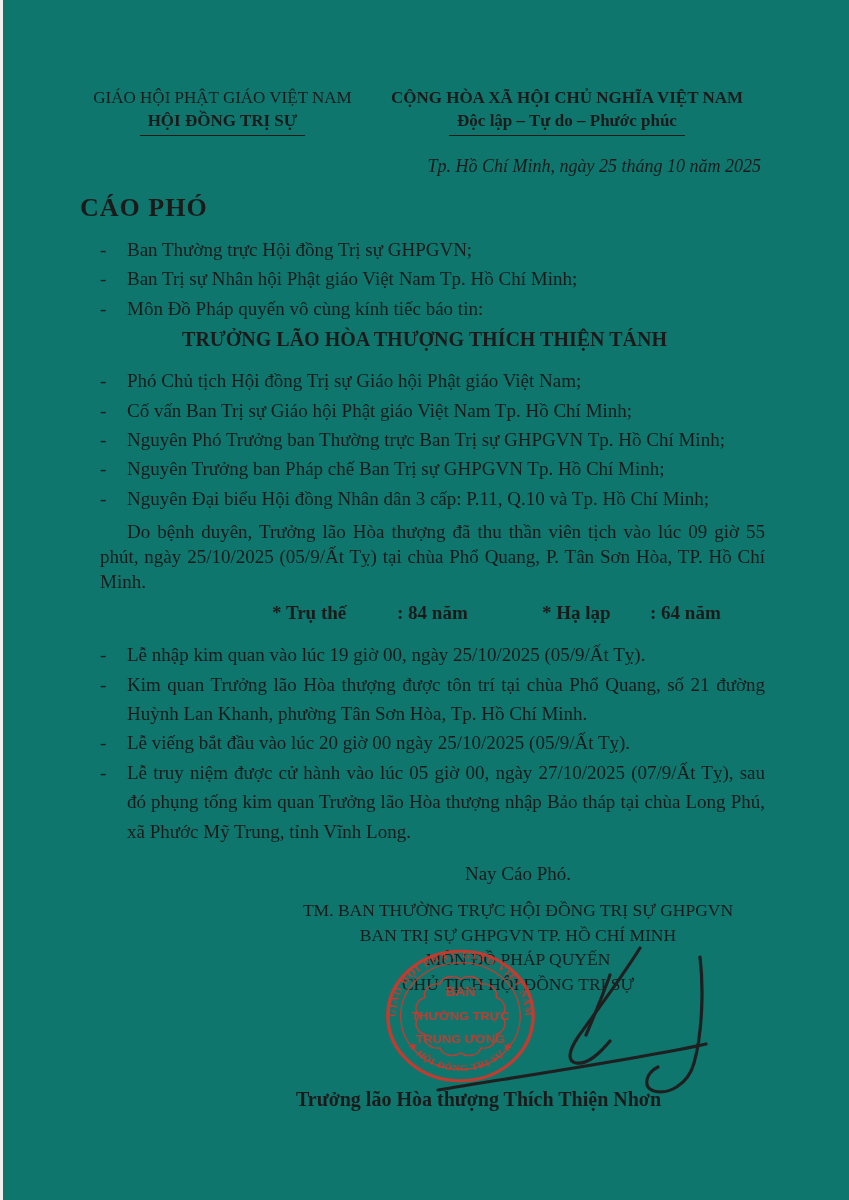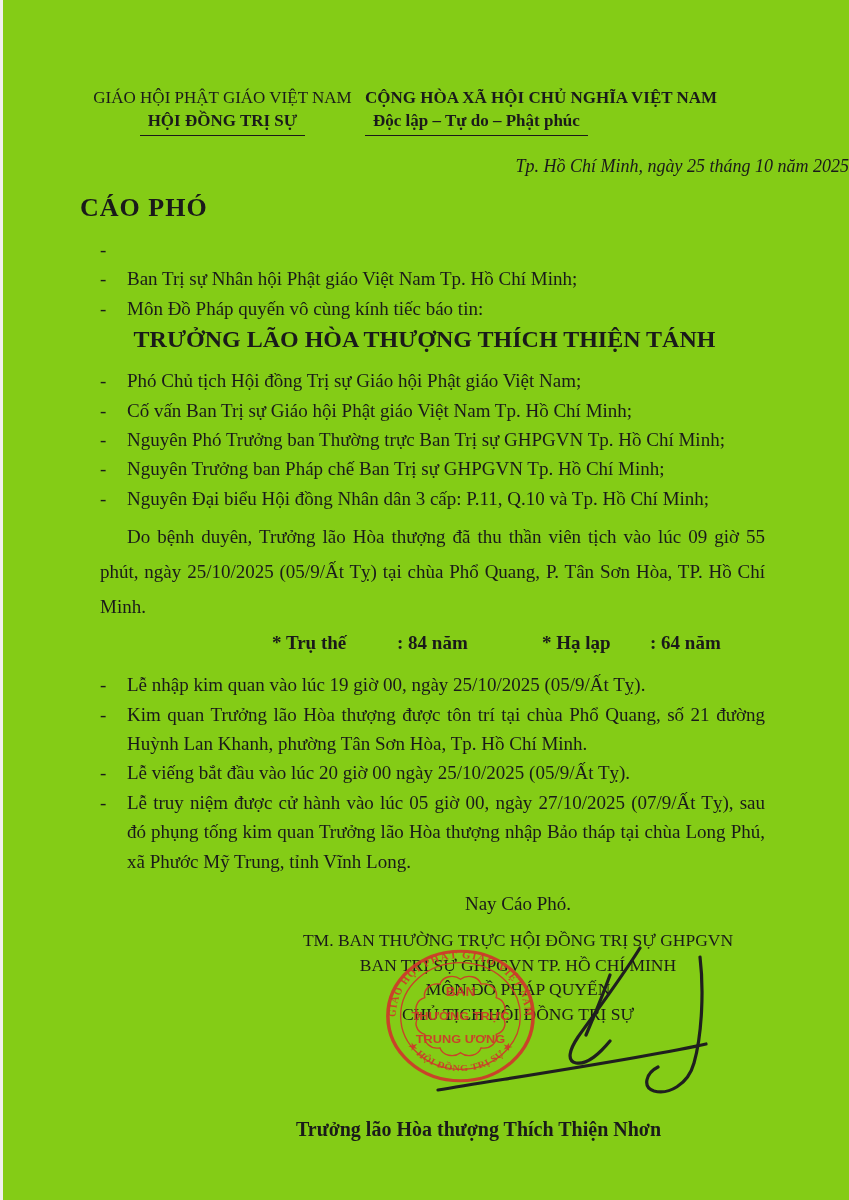--- a/index.html
+++ b/index.html
@@ -1,42 +1,42 @@
 <!DOCTYPE html>
 <html><head>
 <meta charset="utf-8">
 <style>
   html,body{margin:0;padding:0;background:#ffffff;}
   .page{
     position:relative;
     width:849px;height:1200px;
-    background:#84cc16;
+    background:#0f766e;
     font-family:"Liberation Serif","DejaVu Serif",serif;
     color:#1a1a1a;
     overflow:hidden;
     box-shadow:inset 3px 0 0 #f1f0ee;
   }
   
   .header{display:flex;padding:86px 80px 0 80px;}
   .hdr-left{width:285px;text-align:center;font-size:17px;line-height:23px;}
-  .hdr-right{flex:1;text-align:left;font-size:17px;line-height:23px;}
+  .hdr-right{flex:1;text-align:center;font-size:17px;line-height:23px;}
   .hdr-bold{font-weight:bold;}
   .u-block{display:inline-block;border-bottom:1.6px solid #1a1a1a;padding:0 8px 3px 8px;}
-  .dateline{margin-top:20px;text-align:right;font-style:italic;font-size:18px;}
+  .dateline{margin-top:20px;padding-right:88px;text-align:right;font-style:italic;font-size:18px;}
   
   .title{margin:16px 80px 0 80px;text-align:left;font-size:26px;font-weight:bold;letter-spacing:1px;}
   
   .list{margin-top:12px;}
   .list.tight{margin-top:12px;}
   .item{display:flex;padding:0 84px 0 100px;font-size:19px;line-height:29.4px;}
   .item .dash{width:27px;flex:none;}
   .item .dash::before{content:"-";}
   .item .txt{flex:1;text-align:justify;}
-  .deceased{margin:2px 80px 0 80px;text-align:center;font-size:24px;font-weight:bold;line-height:29px;}
-  .para{margin:6px 84px 0 100px;font-size:19px;line-height:35px;text-indent:27px;text-align:justify;}
+  .deceased{margin:2px 80px 0 80px;text-align:center;font-size:20px;font-weight:bold;line-height:29px;}
+  .para{margin:6px 84px 0 100px;font-size:19px;line-height:25px;text-indent:27px;text-align:justify;}
   
   .stats{display:flex;padding-left:235px;font-size:19px;font-weight:bold;line-height:30px;margin-top:4px;margin-left:37px;}
   .stats .s1{width:125px;}
   .stats .s2{width:145px;}
   .stats .s3{width:108px;}
   
   .closing{margin-top:14px;padding-left:187px;text-align:center;font-size:19px;line-height:28px;}
   .tm-block{margin-top:10px;padding-left:187px;text-align:center;font-size:17.5px;line-height:24.5px;}
   .signer{margin-top:92px;padding-left:108px;text-align:center;font-size:20px;font-weight:bold;}
   
@@ -50,32 +50,33 @@
 
 <div class="page">
 
   <div class="header">
     <div class="hdr-left">
       <div>GIÁO HỘI PHẬT GIÁO VIỆT NAM</div>
       <div class="hdr-bold"><span class="u-block">HỘI ĐỒNG TRỊ SỰ</span></div>
     </div>
     <div class="hdr-right">
       <div class="hdr-bold">CỘNG HÒA XÃ HỘI CHỦ NGHĨA VIỆT NAM</div>
-      <div class="hdr-bold"><span class="u-block">Độc lập – Tự do – Phật phúc</span></div>
+      <div class="hdr-bold"><span class="u-block">Độc lập – Tự do – Phước phúc</span></div>
     </div>
   </div>
 
   <div class="dateline">Tp. Hồ Chí Minh, ngày 25 tháng 10 năm 2025</div>
 
   <div class="title">CÁO PHÓ</div>
 
   <div class="list">
 
       <div class="item">
         <span class="dash"></span>
+        <span class="txt">Ban Thường trực Hội đồng Trị sự GHPGVN;</span>
       </div>
 
       <div class="item">
         <span class="dash"></span>
         <span class="txt">Ban Trị sự Nhân hội Phật giáo Việt Nam Tp. Hồ Chí Minh;</span>
       </div>
 
       <div class="item">
         <span class="dash"></span>
         <span class="txt">Môn Đồ Pháp quyến vô cùng kính tiếc báo tin:</span>

